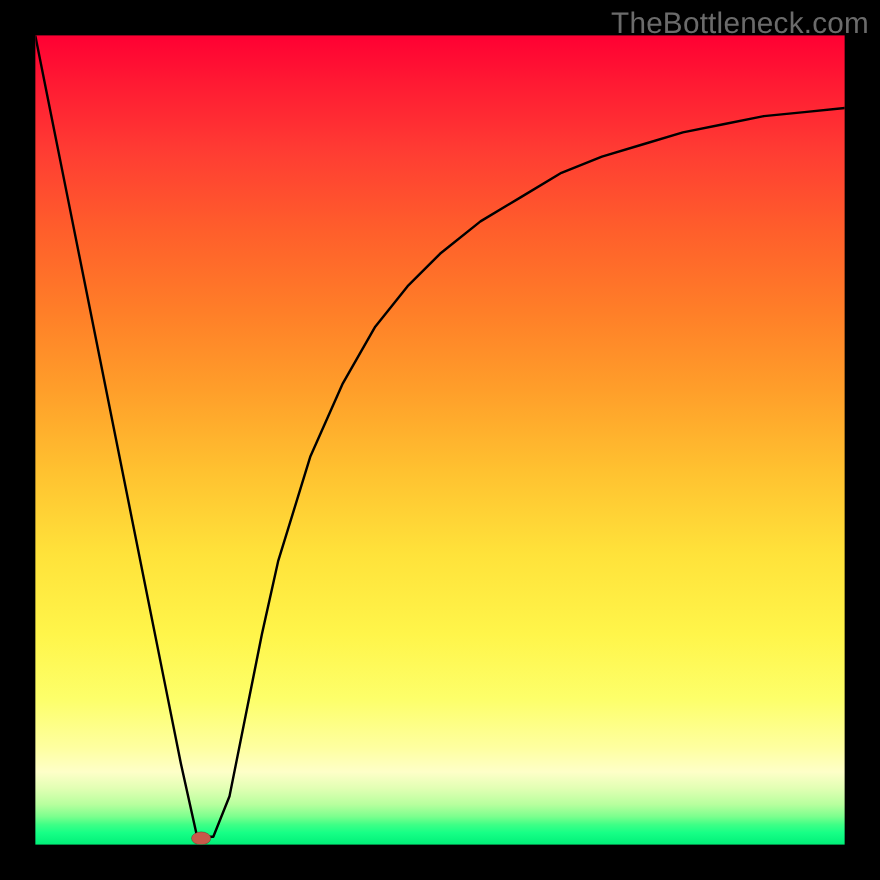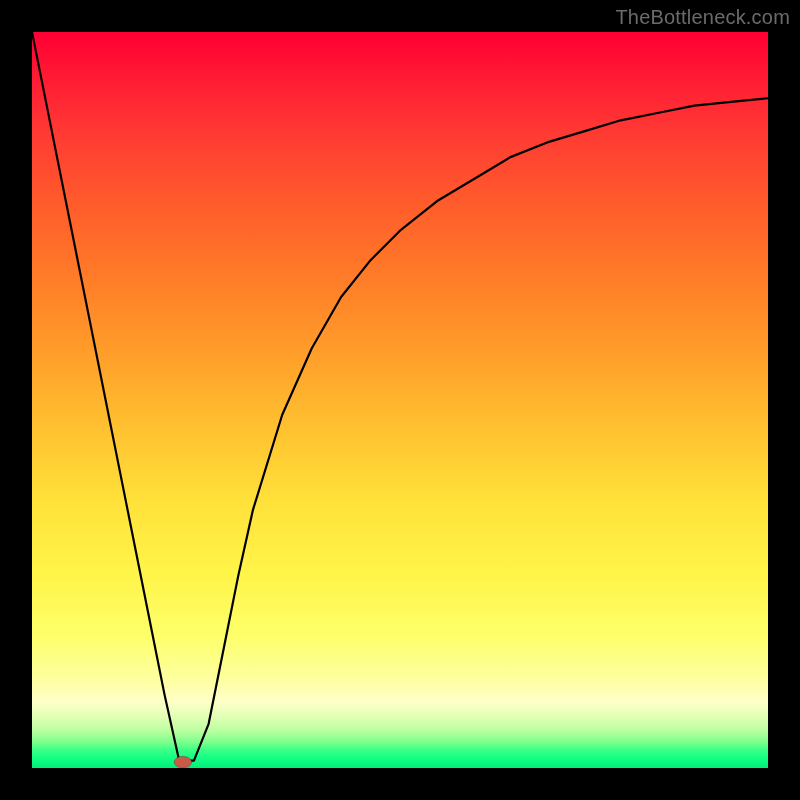--- a/index.html
+++ b/index.html
@@ -67,21 +67,21 @@
   .marker {
     fill: #c85a4a;
     stroke: rgba(0,0,0,0.25);
     stroke-width: 0.8;
   }
   .watermark {
     position: absolute;
     top: 6px;
     right: 10px;
     color: #6b6b6b;
-    font-size: 20px;
+    font-size: 27px;
     letter-spacing: 0.2px;
     user-select: none;
   }
 </style>
 </head>
 <body>
 
 <div class="frame">
 
   <div class="watermark">TheBottleneck.com</div>

